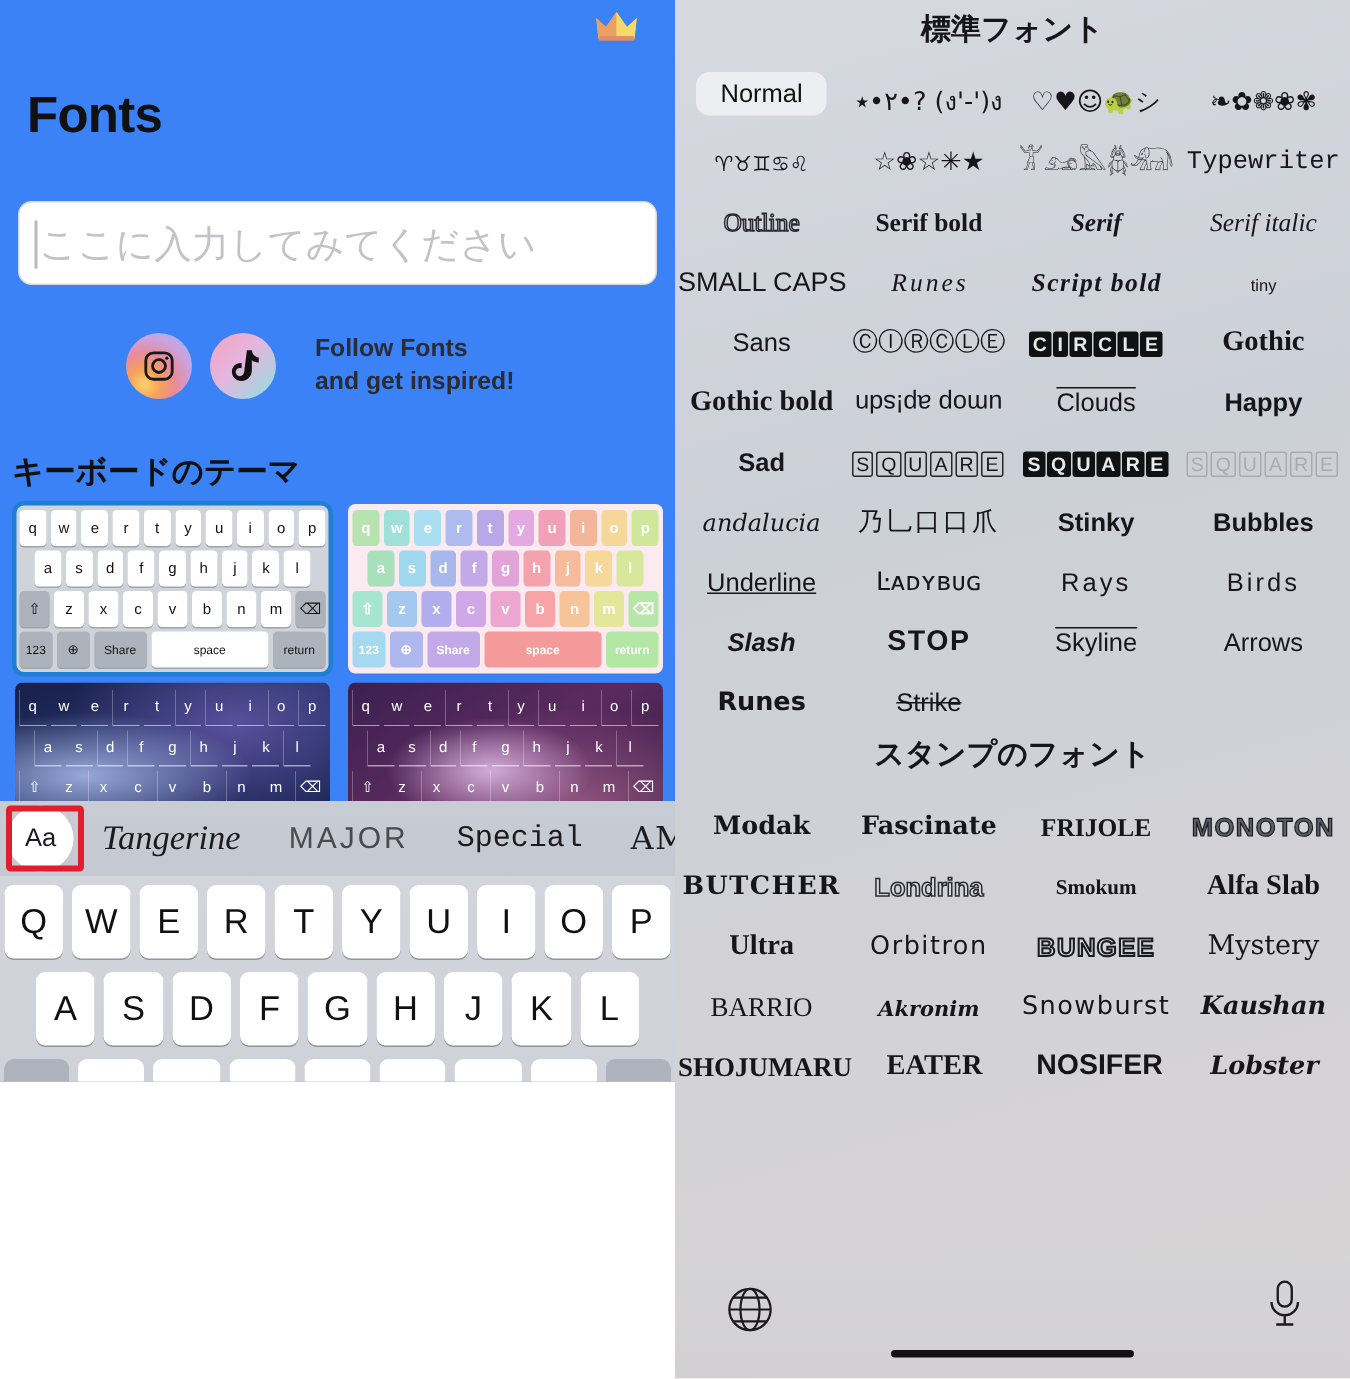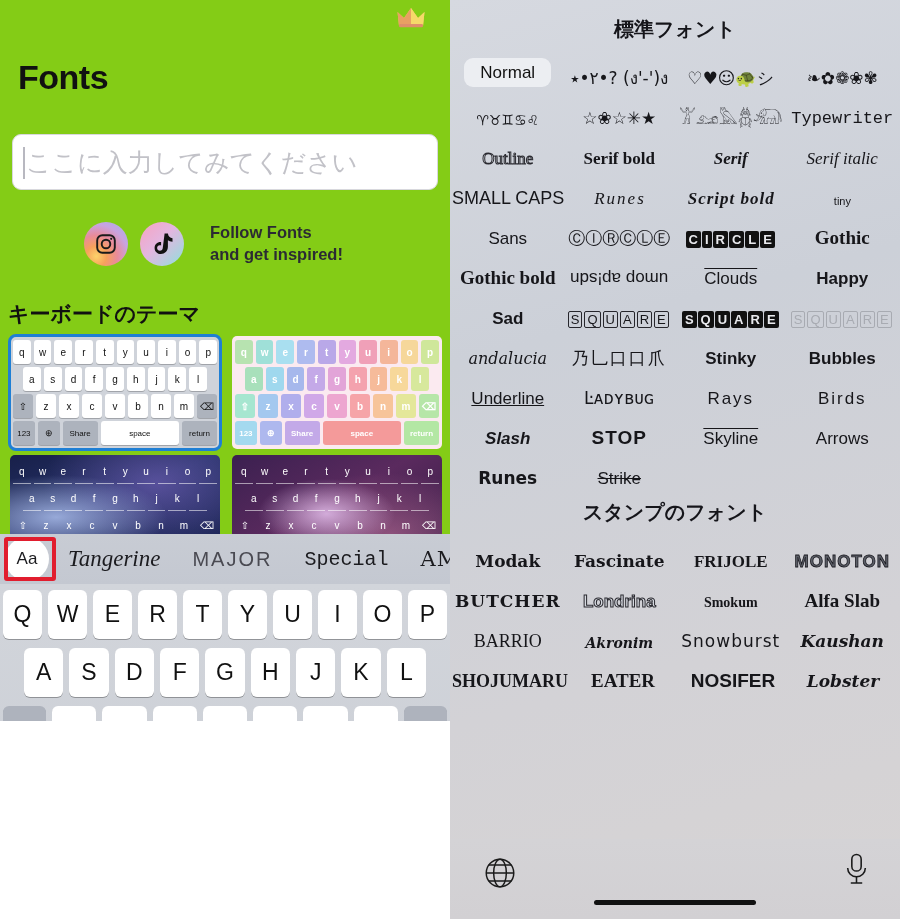--- a/index.html
+++ b/index.html
@@ -8,21 +8,21 @@
     font-family: "Liberation Sans", sans-serif;
     overflow: hidden;
     background: #fff;
   }
   .screen { position: relative; width: 900px; height: 919px; display: flex; }
 
   
   .left {
     position: relative;
     width: 450px; height: 721px;
-    background: #84cc16;
+    background: #3b82f6;
     overflow: hidden;
   }
   .crown {
     position: absolute; right: 24px; top: 6px;
     font-size: 26px; line-height: 1;
   }
   .crown-svg { display:block; }
   .page-title {
     position: absolute; left: 18px; top: 58px;
     font-size: 34px; font-weight: bold; color: #111;
@@ -159,21 +159,21 @@
   }
 
   
   .right {
     position:relative; width:450px; height:919px;
     background: linear-gradient(165deg,#d6d9e0 0%,#ccd0d8 35%,#d3d2d6 70%,#d7d4d4 100%);
     overflow:hidden;
   }
   .r-title {
     text-align:center; font-size:20px; font-weight:bold; color:#15151a;
-    font-family:"DejaVu Sans", sans-serif; padding-top: 16px;
+    font-family:"DejaVu Sans", sans-serif; padding-top: 6px;
   }
   .r-title.two { padding-top: 12px; }
   .grid4 { padding: 4px 2px 0 2px; }
   .grow { display:flex; align-items:flex-end; height:40px; }
   .gcell {
     flex:1 1 0; text-align:center; font-size:17px; color:#16161a;
     white-space:nowrap; overflow:visible; line-height:1;
   }
   .gcell.pill span {
     display:inline-block; background:#eceef2; border-radius:9px;
@@ -629,20 +629,26 @@
         <div class="gcell serif b">FRIJOLE</div>
         <div class="gcell b" style="letter-spacing:1px;color:#5c5f68;-webkit-text-stroke:0.8px #1a1a20">MONOTON</div>
       </div>
       <div class="grow">
         <div class="gcell b" style="font-family:'DejaVu Serif',serif;letter-spacing:1px">BUTCHER</div>
         <div class="gcell outline-t" style="font-weight:bold">Londrina</div>
         <div class="gcell serif b small">Smokum</div>
         <div class="gcell serif b lg">Alfa Slab</div>
       </div>
       <div class="grow">
+        <div class="gcell serif b lg">Ultra</div>
+        <div class="gcell" style="letter-spacing:1px;font-family:'DejaVu Sans',sans-serif">Orbitron</div>
+        <div class="gcell b outline-t" style="letter-spacing:1px;-webkit-text-stroke:1.4px #1a1a20">BUNGEE</div>
+        <div class="gcell" style="font-family:'DejaVu Serif',serif;font-size:18px">Mystery</div>
+      </div>
+      <div class="grow">
         <div class="gcell serif" style="font-size:18px">BARRIO</div>
         <div class="gcell bi small" style="font-family:'DejaVu Serif',serif">Akronim</div>
         <div class="gcell" style="letter-spacing:1px;font-family:'DejaVu Sans',sans-serif">Snowburst</div>
         <div class="gcell bi" style="font-family:'DejaVu Serif',serif">Kaushan</div>
       </div>
       <div class="grow">
         <div class="gcell serif b small" style="font-variant:small-caps;font-size:18px">SHOJUMARU</div>
         <div class="gcell serif b lg">EATER</div>
         <div class="gcell b lg">NOSIFER</div>
         <div class="gcell bi" style="font-family:'DejaVu Serif',serif">Lobster</div>

